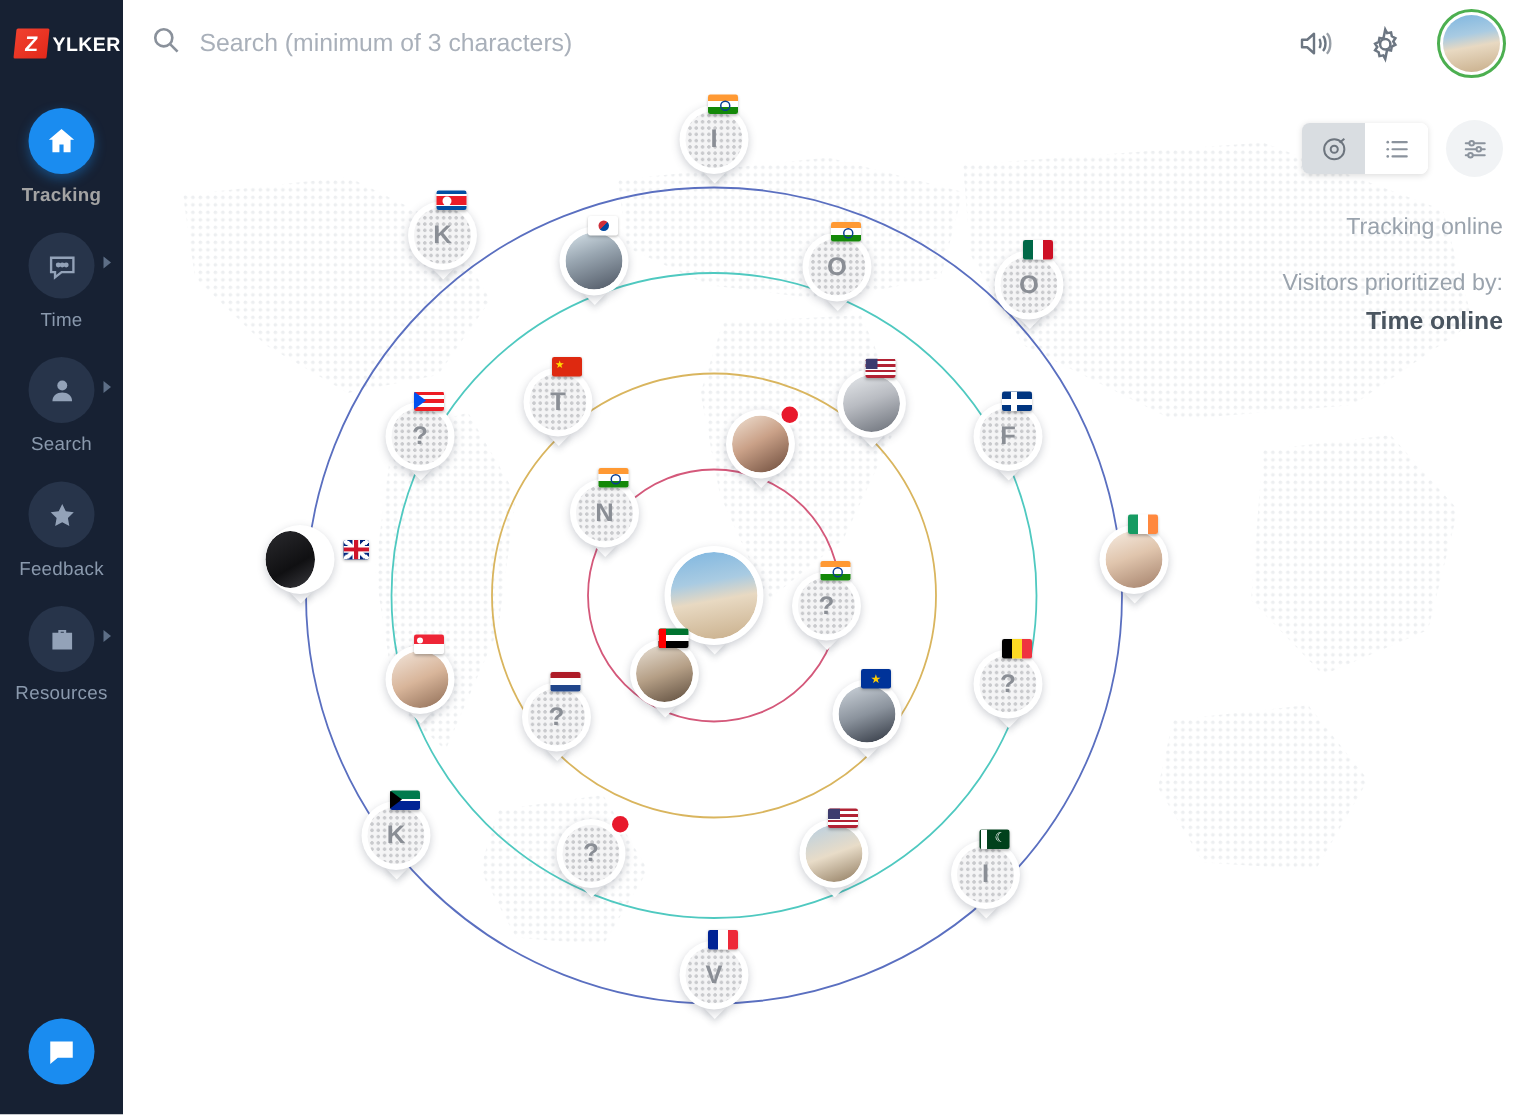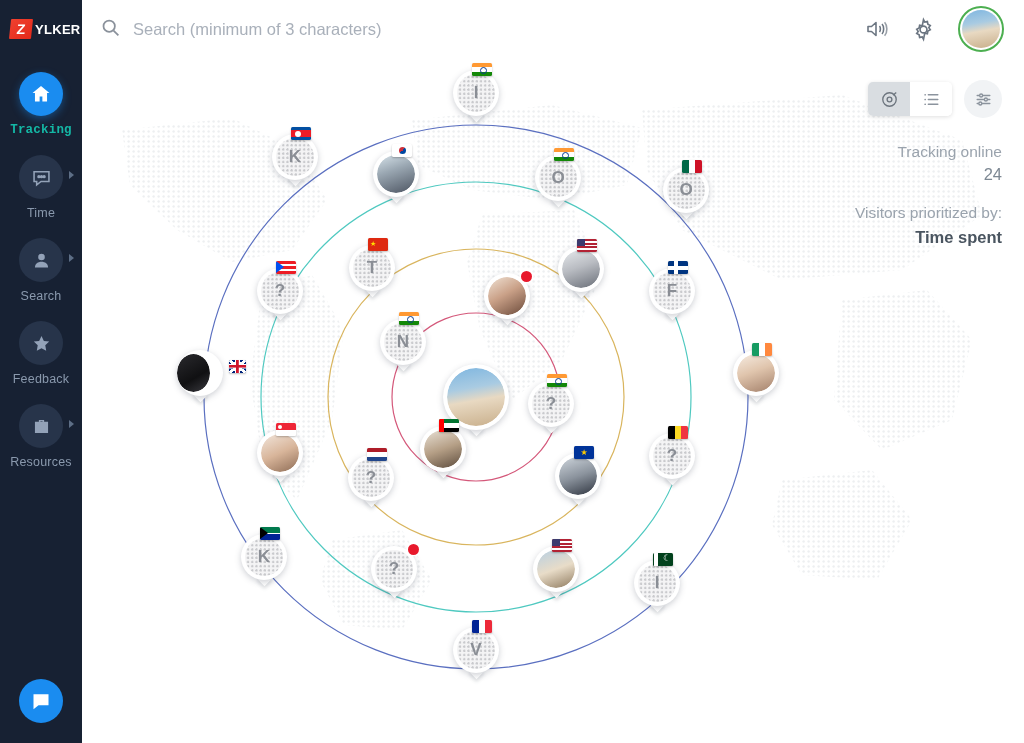--- a/index.html
+++ b/index.html
@@ -51,21 +51,21 @@
     display: flex; align-items: center; justify-content: center;
     color: #93a2b8;
   }
   .nav-item.active .nav-icon {
     background: #1a8cf0; color: #ffffff;
     box-shadow: 0 3px 8px rgba(26,140,240,.4);
   }
   .nav-label {
     margin-top: 7px; font-size: 12.5px; color: #8a99ad; letter-spacing: .2px;
   }
-  .nav-item.active .nav-label { color: #14b8a6; font-weight: bold; font-family: Liberation Mono, monospace; }
+  .nav-item.active .nav-label { color: #a3a3a3; font-weight: bold; }
   .nav-caret {
     position: absolute; right: 8px; top: 22px;
     width: 0; height: 0;
     border-left: 5px solid #5d6e86;
     border-top: 4px solid transparent;
     border-bottom: 4px solid transparent;
   }
   .chat-fab {
     position: absolute; left: 19px; bottom: 20px;
     width: 44px; height: 44px; border-radius: 50%;
@@ -568,20 +568,19 @@
         <span class="round-btn">
           <svg width="19" height="19" viewBox="0 0 24 24" fill="none" stroke="#8b939d" stroke-width="1.7" stroke-linecap="round">
             <path d="M4 7h16M4 12h16M4 17h16"></path>
             <circle cx="9" cy="7" r="1.9" fill="#f1f3f5"></circle>
             <circle cx="15" cy="12" r="1.9" fill="#f1f3f5"></circle>
             <circle cx="8" cy="17" r="1.9" fill="#f1f3f5"></circle>
           </svg>
         </span>
       </div>
       <div class="stat-label">Tracking online</div>
-      <div class="stat-value">24</div>
       <div class="stat-gap"></div>
       <div class="stat-label">Visitors prioritized by:</div>
-      <div class="stat-strong">Time spent</div>
+      <div class="stat-strong">Time online</div>
     </div>
 
   </section>
 </div>
 
 </body></html>

